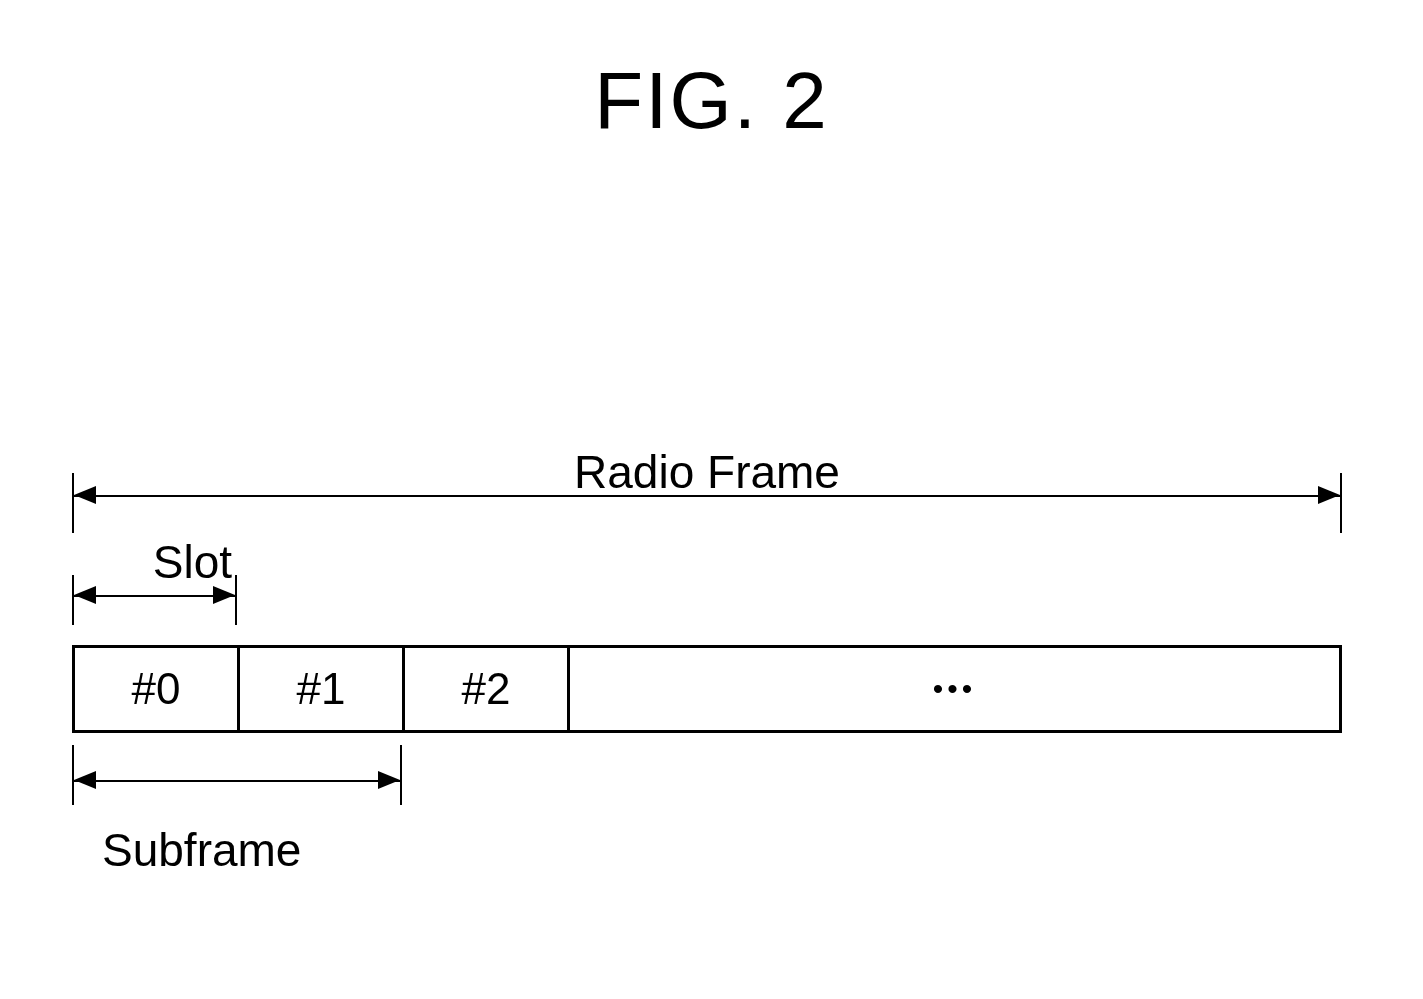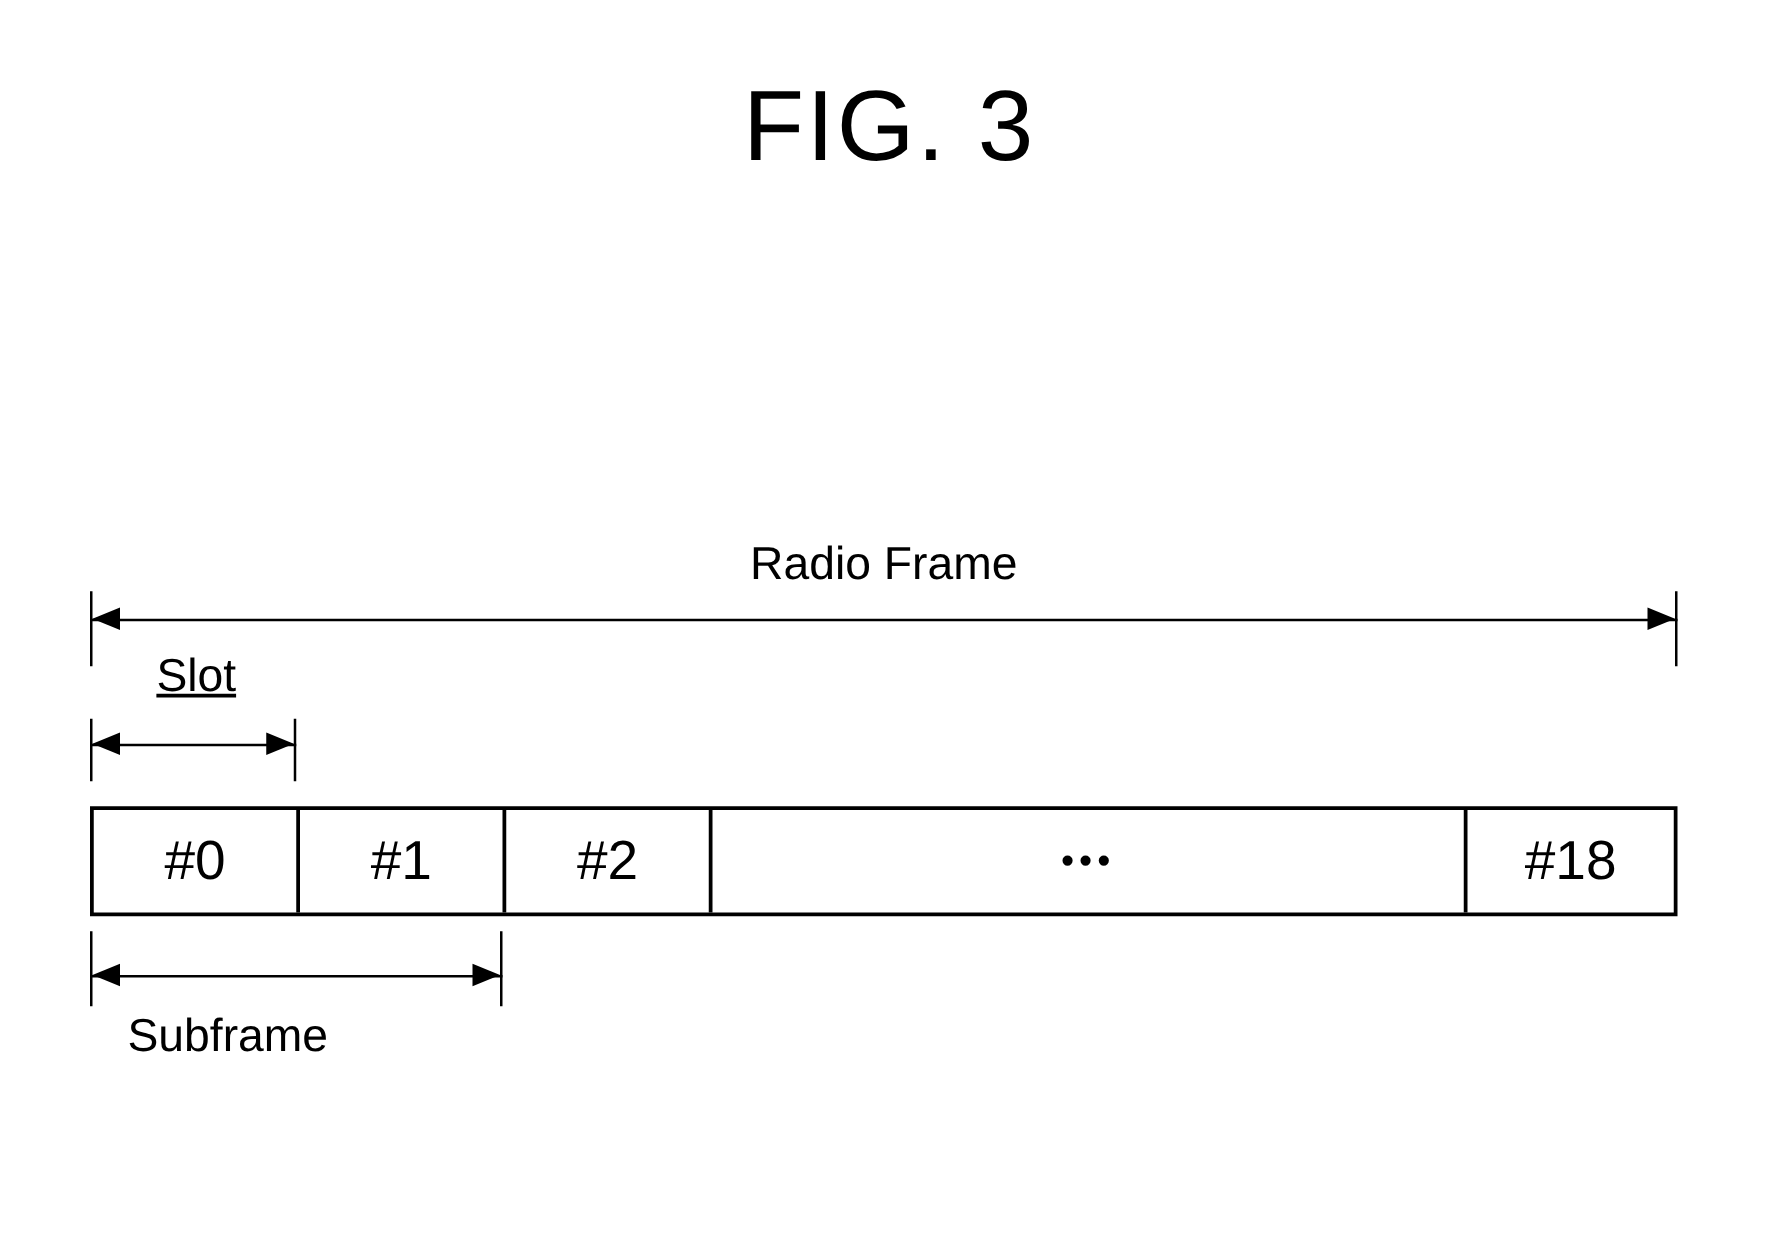--- a/index.html
+++ b/index.html
@@ -24,37 +24,37 @@
     letter-spacing: 2px;
   }
   
   .diagram {
     position: absolute;
     left: 72px;
     top: 440px;
     width: 1270px;
   }
   .label {
-    font-size: 37px;
+    font-size: 46px;
     text-align: center;
+    margin-top: 15px;
   }
   .radio-label {
     position: absolute;
     top: -10px;
     left: 0;
     width: 1270px;
     text-align: center;
   }
   .slot-label {
     position: absolute;
     top: 80px;
     left: 10px;
     width: 150px;
-    text-align: center;
-    text-decoration: underline;
+    text-align: right;
   }
   .subframe-label {
     position: absolute;
     top: 368px;
     left: 30px;
     width: 320px;
     text-align: left;
   }
   
   .slotrow {
@@ -119,21 +119,21 @@
   .dim-slot     { top: 155px; left: 0;    width: 165px; }
   .dim-slot .tick-l, .dim-slot .tick-r { top: -20px; height: 50px; }
   .dim-subframe { top: 340px; left: 0;    width: 330px; }
   .dim-subframe .tick-l, .dim-subframe .tick-r { top: -35px; height: 60px; }
 </style>
 </head>
 <body>
 
 <div class="page">
 
-  <div class="figcaption">FIG. 3</div>
+  <div class="figcaption">FIG. 2</div>
 
   <div class="diagram">
 
     <div class="label radio-label">Radio Frame</div>
 
     <div class="dim dim-radio">
       <div class="tick-l"></div>
       <div class="line"></div>
       <div class="arrow-l"></div>
       <div class="arrow-r"></div>
@@ -148,21 +148,20 @@
       <div class="arrow-l"></div>
       <div class="arrow-r"></div>
       <div class="tick-r"></div>
     </div>
 
     <div class="slotrow">
       <div class="slotcell w-slot">#0</div>
       <div class="slotcell w-slot">#1</div>
       <div class="slotcell w-slot">#2</div>
       <div class="slotcell w-gap dots">•••</div>
-      <div class="slotcell w-slot18">#18</div>
     </div>
 
     <div class="dim dim-subframe">
       <div class="tick-l"></div>
       <div class="line"></div>
       <div class="arrow-l"></div>
       <div class="arrow-r"></div>
       <div class="tick-r"></div>
     </div>
 

